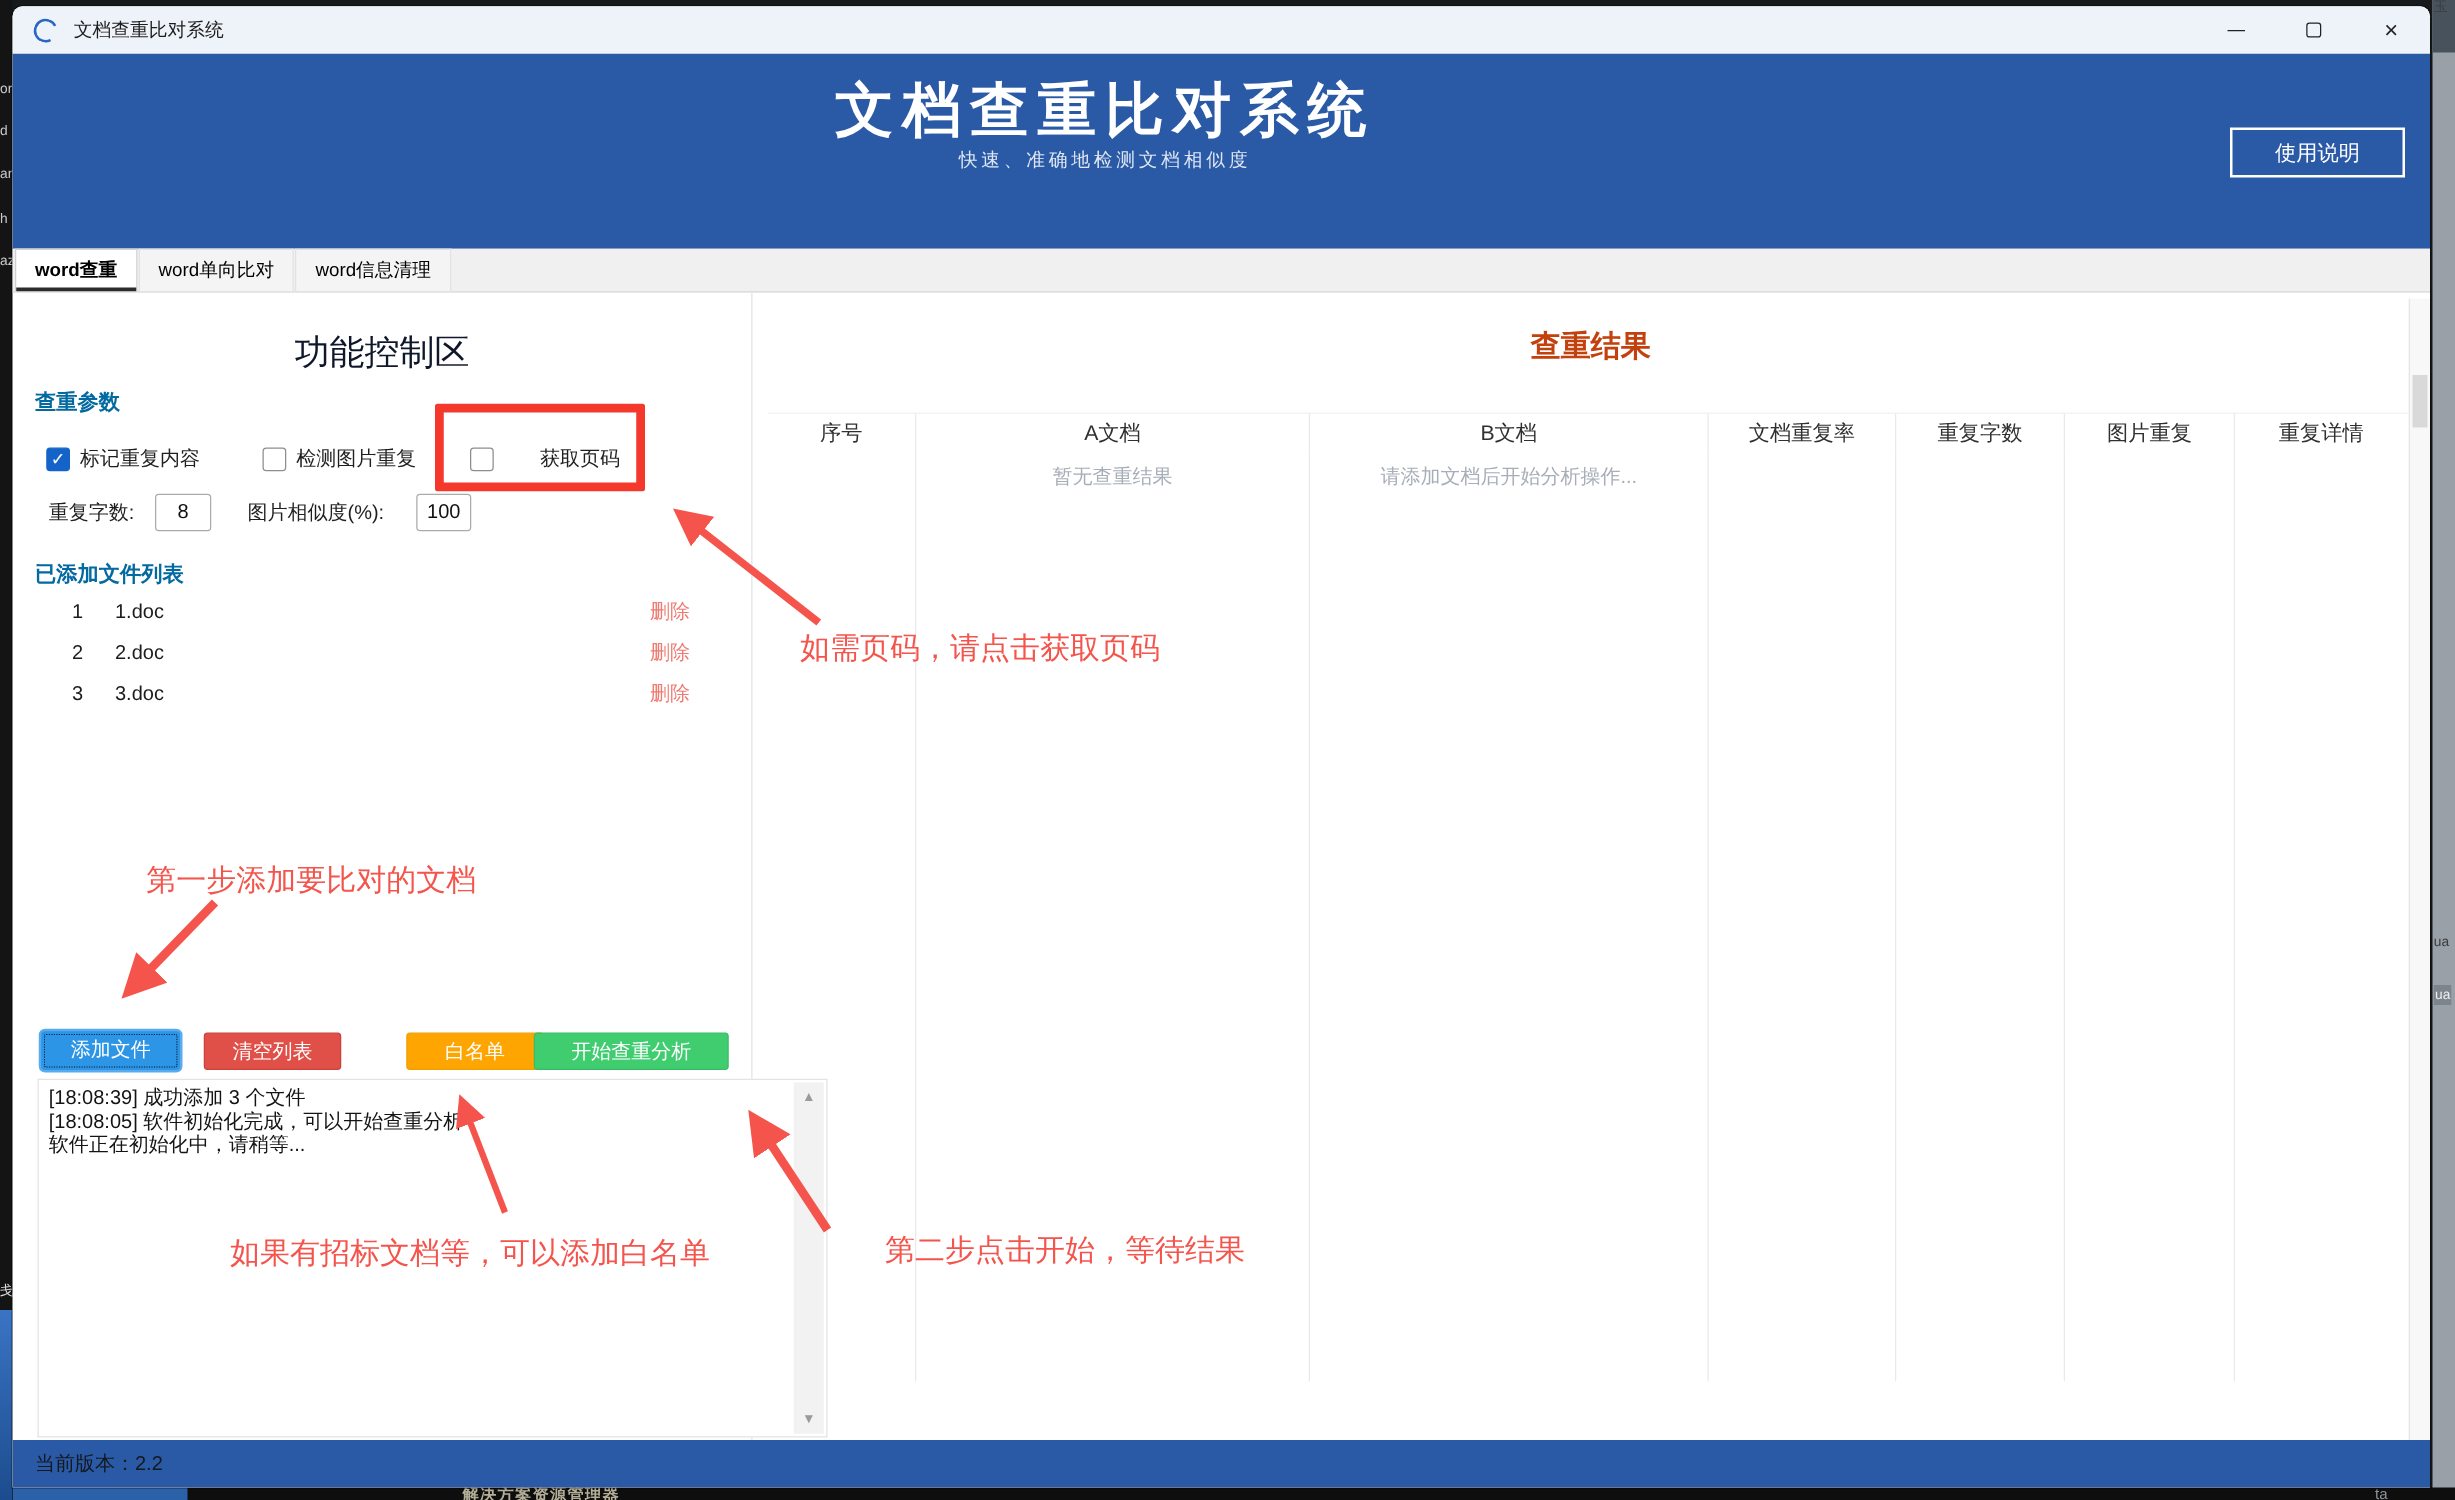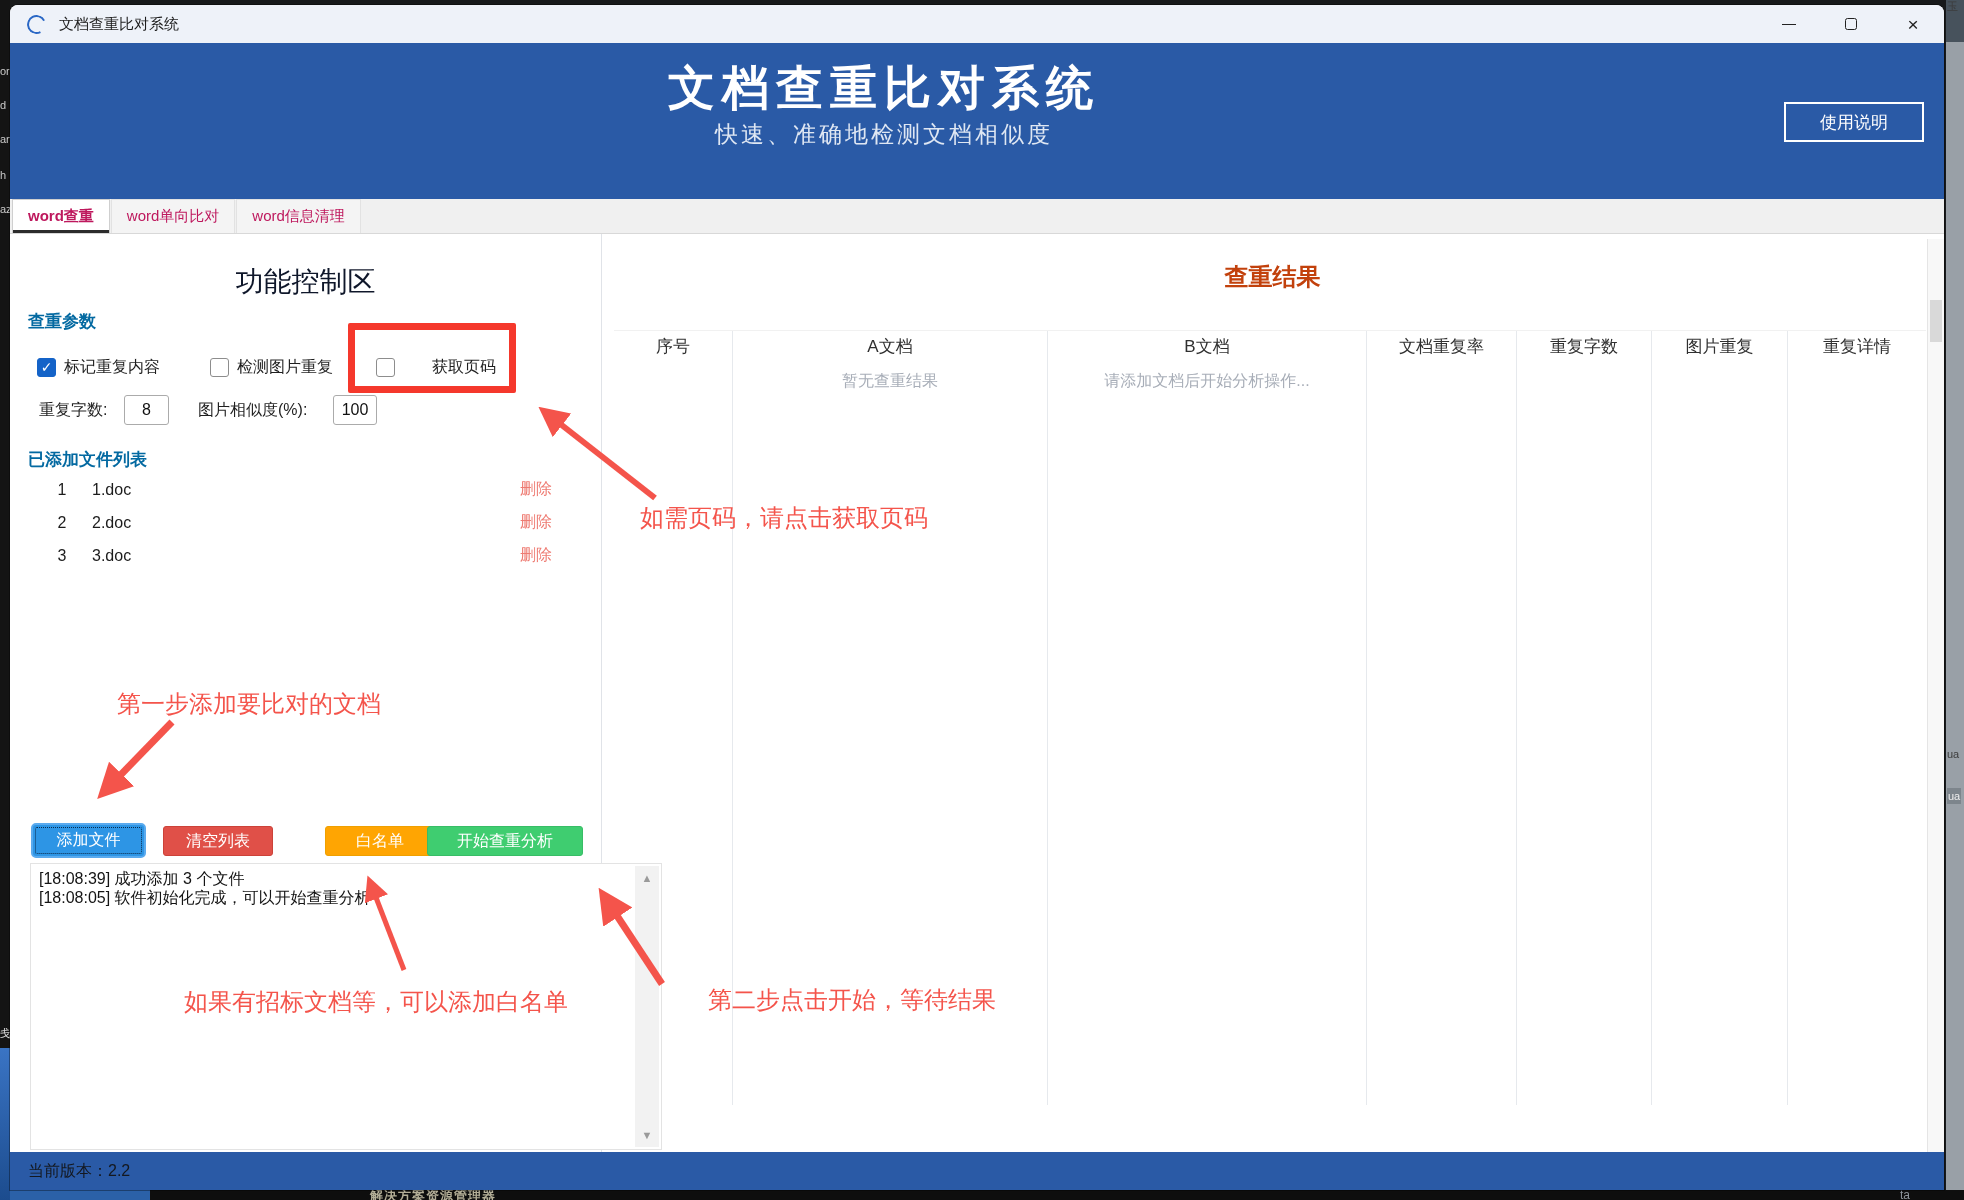--- a/index.html
+++ b/index.html
@@ -38,28 +38,28 @@
   .win-btn { width:62px; display:flex; align-items:center; justify-content:center; cursor:default; }
   .glyph-min { width:14px; border-top:1.7px solid #222; }
   .glyph-max { width:12px; height:12px; border:1.7px solid #222; border-radius:2.5px; }
   .glyph-close { font-size:19px; color:#222; line-height:1; }
 
   
   .appheader { position:absolute; left:0; top:38px; width:100%; height:156px; background:#2a5aa6; }
   .app-title { position:absolute; left:874px; top:14px; transform:translateX(-50%); white-space:nowrap;
       font-family:"Liberation Serif","DejaVu Serif",serif; font-weight:700; font-size:47px; letter-spacing:7px; color:#ffffff; }
   .app-subtitle { position:absolute; left:874px; top:76px; transform:translateX(-50%); white-space:nowrap;
-      font-family:"Liberation Serif","DejaVu Serif",serif; font-size:23px; letter-spacing:3px; color:#dfe7f3; }
+      font-family:"Liberation Serif","DejaVu Serif",serif; font-size:15px; letter-spacing:3px; color:#dfe7f3; }
   .help-btn { position:absolute; left:1774px; top:59px; width:140px; height:40px; background:transparent;
       border:2px solid #fff; border-radius:0; color:#fff; font-size:17px; display:flex; align-items:center; justify-content:center; }
 
   
   .tabbar { position:absolute; left:0; top:194px; width:100%; height:35px; background:#f0f0f0;
       border-bottom:1px solid #d8d8d8; display:flex; align-items:flex-end; padding-left:2px; }
-  .tab { height:34px; padding:0 15px; display:flex; align-items:center; font-size:15px; color:#be185d;
+  .tab { height:34px; padding:0 15px; display:flex; align-items:center; font-size:15px; color:#000000;
       background:#f4f4f4; border:1px solid #e2e2e2; border-bottom:none; position:relative; margin-right:1px; }
   .tab.active { background:#fff; font-weight:700; border-color:#cfcfcf; }
   .tab.active::after { content:""; position:absolute; left:0; right:0; bottom:0; height:3px; background:#2c2c2c; }
 
   
   .panel-divider { position:absolute; left:591px; top:229px; width:1px; height:918px; background:#e0e3e8; }
 
   .fc-title { position:absolute; left:0; top:258px; width:591px; text-align:center; font-size:28px; font-weight:400; color:#0f172a; }
   .section-label { position:absolute; font-size:17px; font-weight:700; color:#0369a1; }
   .lbl-params { left:18px; top:305px; }
@@ -261,20 +261,21 @@
       <div class="btn btn-start">开始查重分析</div>
     </div>
 
     <div class="log-area">
       <div class="log-lines">
 
           <div class="log-line">[18:08:39] 成功添加 3 个文件</div>
 
           <div class="log-line">[18:08:05] 软件初始化完成，可以开始查重分析</div>
 
+          <div class="log-line">软件正在初始化中，请稍等...</div>
 
       </div>
       <div class="log-scrollbar">
         <div class="scroll-arrow up">▲</div>
         <div class="scroll-arrow down">▼</div>
       </div>
     </div>
 
     <div class="results-title">查重结果</div>
     <div class="rt-header">

